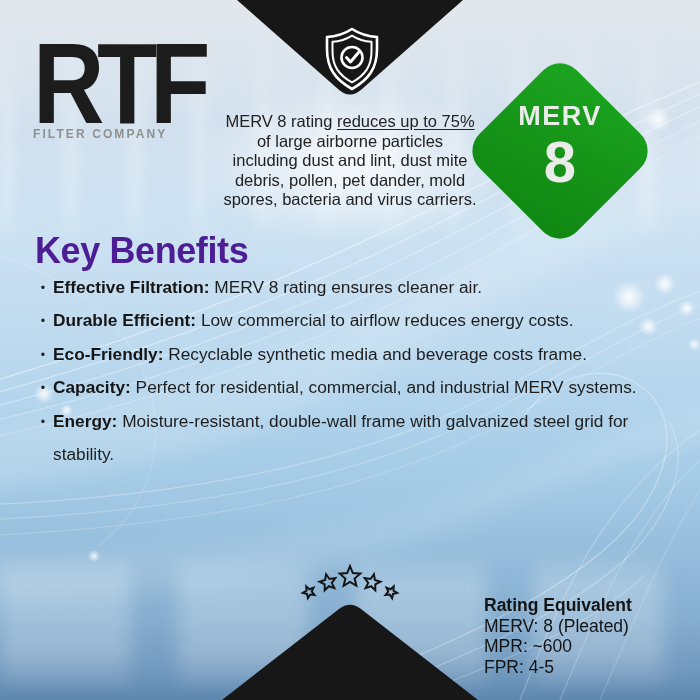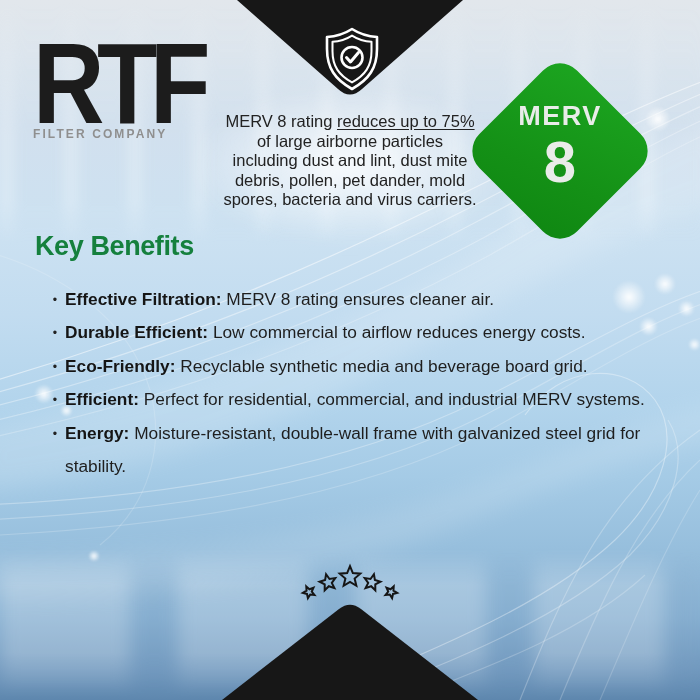--- a/index.html
+++ b/index.html
@@ -49,23 +49,23 @@
   
   .diamond { position:absolute; left:491px; top:82px; width:138px; height:138px;
     transform:rotate(45deg); border-radius:24px;
     background:linear-gradient(160deg, #1ca520 0%, #149016 65%, #0f8712 100%); }
   .diamond-inner { position:absolute; inset:0; transform:rotate(-45deg);
     display:flex; flex-direction:column; align-items:center; justify-content:center;
     color:#e9ece9; }
   .merv-label { font-size:27px; font-weight:bold; letter-spacing:1.5px; line-height:1; margin-top:-8px; }
   .merv-value { font-size:58px; font-weight:bold; line-height:1; margin-top:3px; }
   
-  .kb-heading { position:absolute; left:35px; top:233px; font-size:27px; font-weight:800;
-    letter-spacing:-0.4px; color:#15803d; line-height:1; }
-  .kb-list { position:absolute; left:36px; top:267px; width:616px; margin:16px; padding:0;
+  .kb-heading { position:absolute; left:35px; top:233px; font-size:36px; font-weight:800;
+    letter-spacing:-0.4px; color:#4c1d95; line-height:1; }
+  .kb-list { position:absolute; left:36px; top:267px; width:616px; margin:4px; padding:0;
     list-style:none; font-size:17.3px; line-height:33.4px; color:#1e1e1e; }
   .kb-list li { position:relative; padding-left:13px; }
   .kb-list li::before { content:"\2022"; position:absolute; left:0; top:0; transform:scale(.72); color:#222; }
   .kb-list b { font-weight:bold; color:#151515; }
   
   .rating { position:absolute; left:484px; top:595px; font-size:17.5px; line-height:20.5px; color:#141414; }
   .rating .rating-heading { font-weight:bold; }
 </style>
 </head>
 <body>
@@ -145,19 +145,25 @@
     <div class="diamond-inner">
       <div class="merv-label">MERV</div>
       <div class="merv-value">8</div>
     </div>
   </div>
 
   <div class="kb-heading">Key Benefits</div>
   <ul class="kb-list">
     <li><b>Effective Filtration:</b> <span>MERV 8 rating ensures cleaner air.</span></li>
     <li><b>Durable Efficient:</b> <span>Low commercial to airflow reduces energy costs.</span></li>
-    <li><b>Eco-Friendly:</b> <span>Recyclable synthetic media and beverage board grid.</span></li>
-    <li><b>Efficient:</b> <span>Perfect for residential, commercial, and industrial MERV systems.</span></li>
+    <li><b>Eco-Friendly:</b> <span>Recyclable synthetic media and beverage costs frame.</span></li>
+    <li><b>Capacity:</b> <span>Perfect for residential, commercial, and industrial MERV systems.</span></li>
     <li><b>Energy:</b> <span>Moisture-resistant, double-wall frame with galvanized steel grid for stability.</span></li>
   </ul>
 
+  <div class="rating">
+    <div class="rating-heading">Rating Equivalent</div>
+    <div>MERV: 8 (Pleated)</div>
+    <div>MPR: ~600</div>
+    <div>FPR: 4-5</div>
+  </div>
 
 </div>
 
 </body></html>

